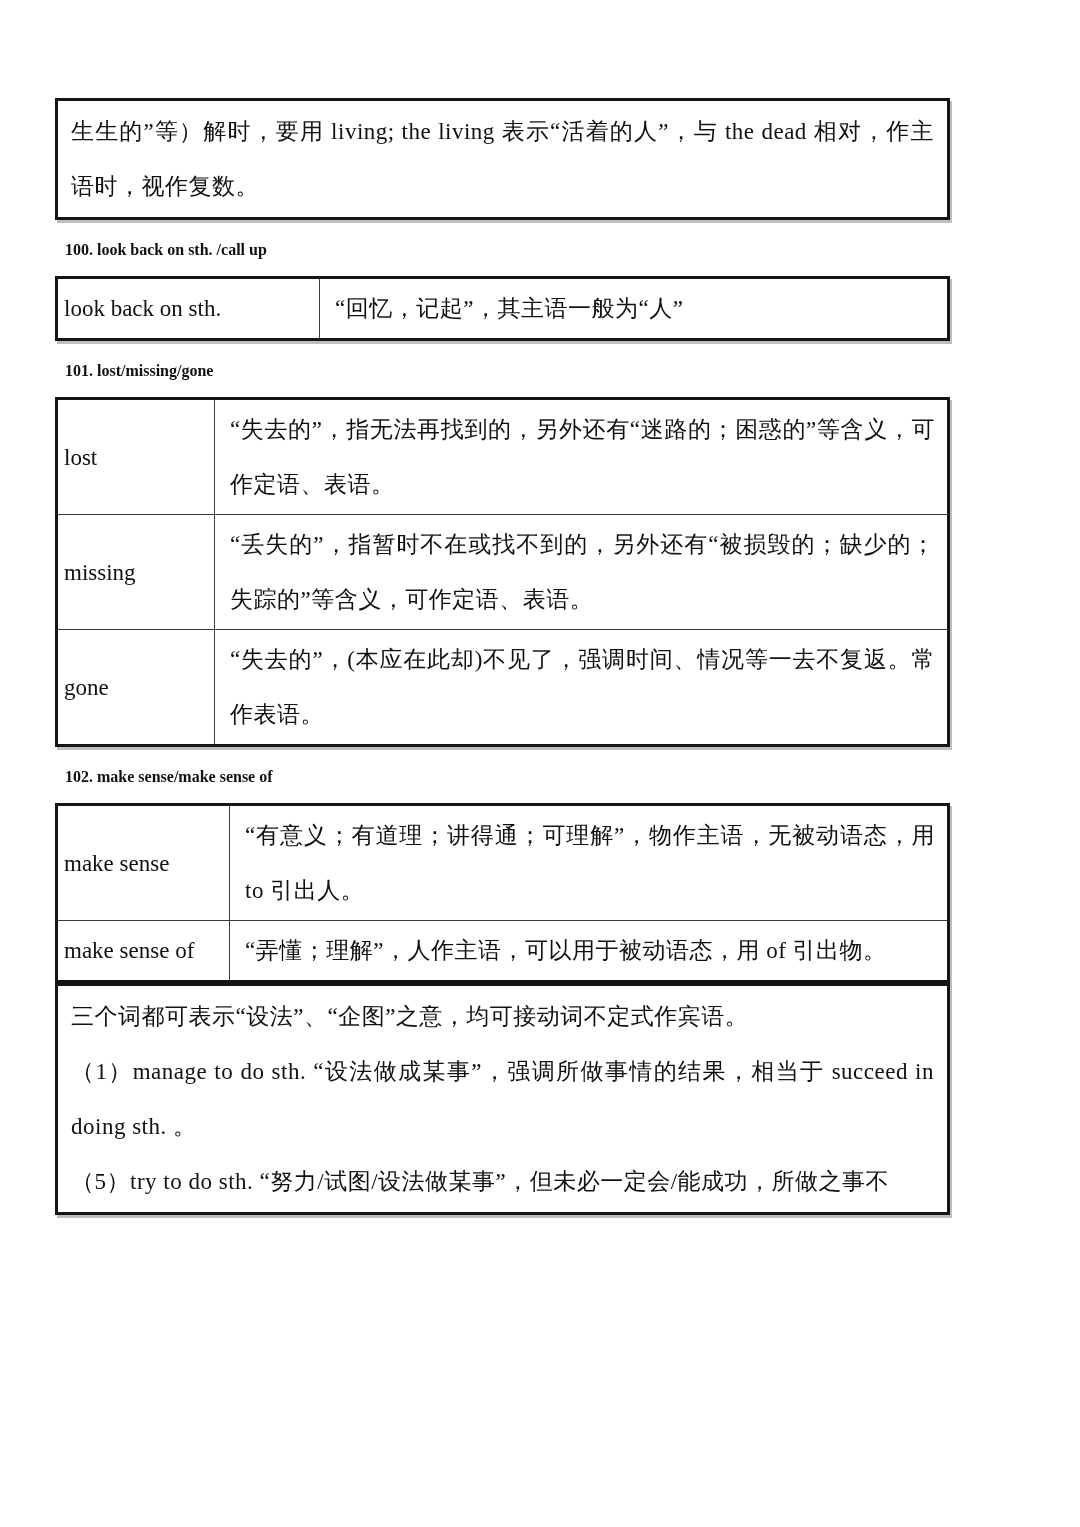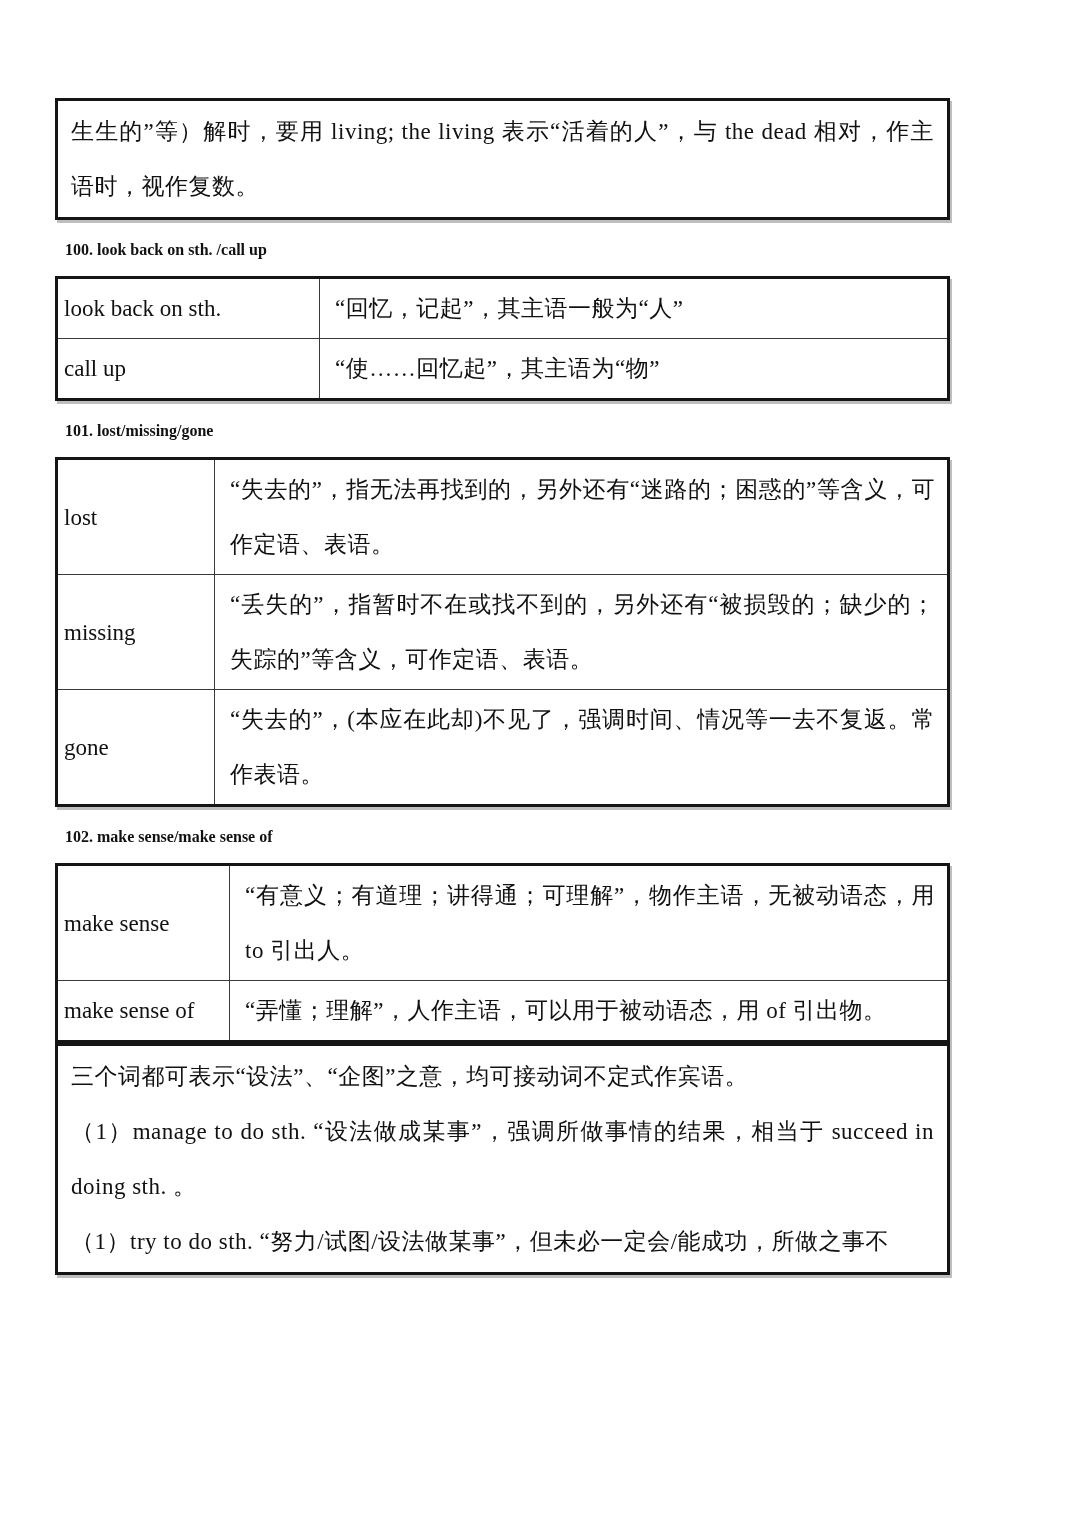--- a/index.html
+++ b/index.html
@@ -81,24 +81,20 @@
       <p>生生的”等）解时，要用 living; the living 表示“活着的人”，与 the dead 相对，作主语时，视作复数。</p>
     </div>
 
     <h3 class="section-heading">100. look back on sth. /call up</h3>
     <table class="deftable t100">
       <tbody>
         <tr>
           <td class="term">look back on sth.</td>
           <td class="definition">“回忆，记起”，其主语一般为“人”</td>
         </tr>
-        <tr>
-          <td class="term">call up</td>
-          <td class="definition">“使……回忆起”，其主语为“物”</td>
-        </tr>
       </tbody>
     </table>
 
     <h3 class="section-heading gap-large">101. lost/missing/gone</h3>
     <table class="deftable t101">
       <tbody>
         <tr>
           <td class="term">lost</td>
           <td class="definition">“失去的”，指无法再找到的，另外还有“迷路的；困惑的”等含义，可作定语、表语。</td>
         </tr>
@@ -123,17 +119,17 @@
         <tr>
           <td class="term">make sense of</td>
           <td class="definition">“弄懂；理解”，人作主语，可以用于被动语态，用 of 引出物。</td>
         </tr>
       </tbody>
     </table>
 
     <div class="box">
       <p>三个词都可表示“设法”、“企图”之意，均可接动词不定式作宾语。</p>
       <p>（1）manage to do sth. “设法做成某事”，强调所做事情的结果，相当于 succeed in doing sth.  。</p>
-      <p>（1）try to do sth. “努力/试图/设法做某事”，但未必一定会/能成功，所做之事不</p>
+      <p>（5）try to do sth. “努力/试图/设法做某事”，但未必一定会/能成功，所做之事不</p>
     </div>
 
   </div>
 </div>
 
 </body></html>

